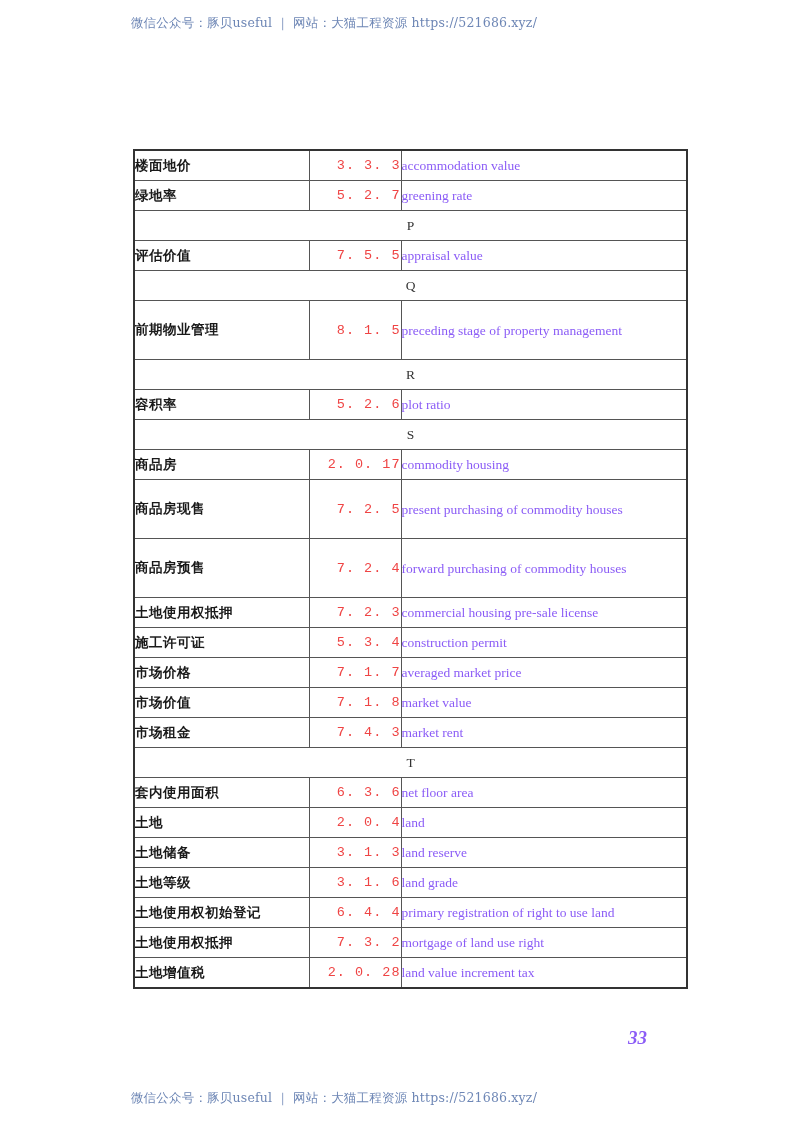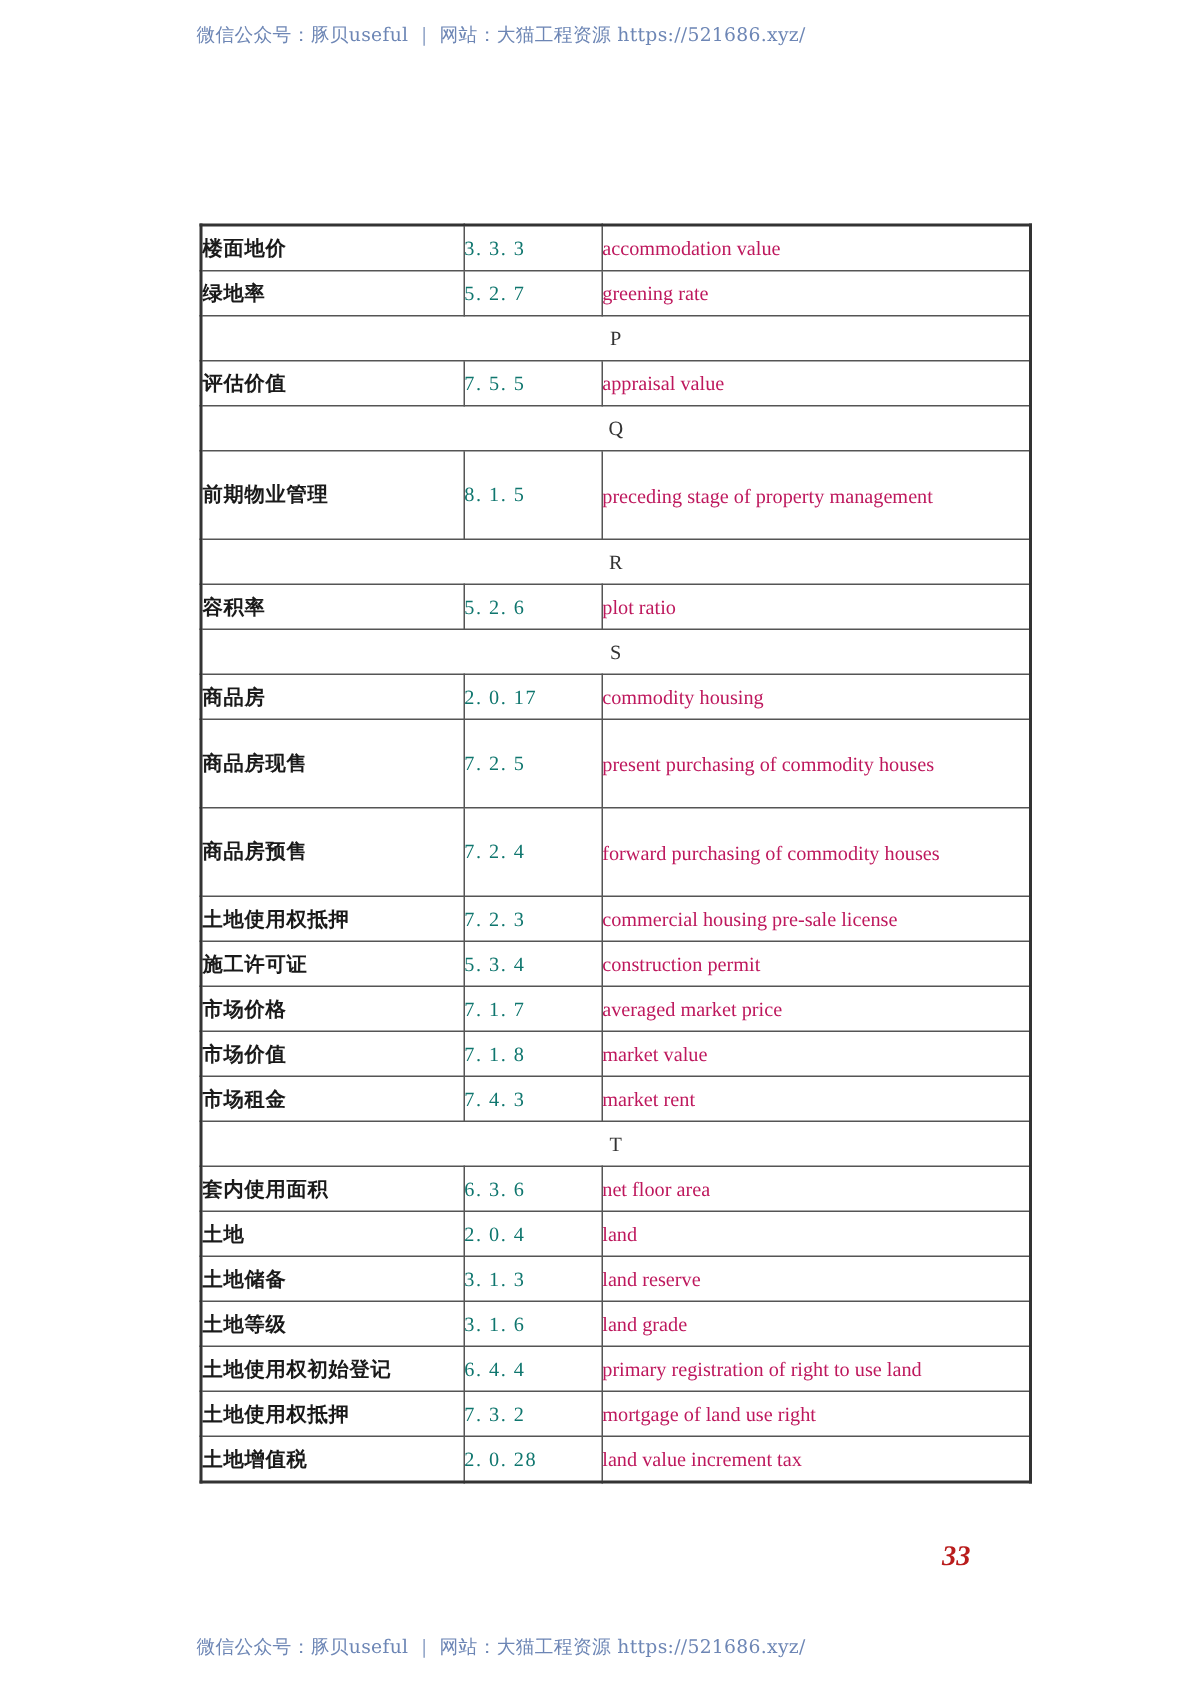--- a/index.html
+++ b/index.html
@@ -8,27 +8,27 @@
   .watermark { position: absolute; left: 0; width: 668px; text-align: center;
                font-size: 12.5px; color: #6d86b5; font-family: "DejaVu Serif", serif; letter-spacing: 0.2px; }
   .wm-top { top: 15px; }
   .wm-bottom { top: 1090px; }
   table.glossary { position: absolute; left: 133px; top: 110px; width: 553px;
                    border-collapse: collapse; border: 2px solid #333; table-layout: fixed; margin-top: 39px; }
   table.glossary td { border: 1px solid #555; padding: 0; height: 29px;
                       font-size: 13.5px; vertical-align: middle; }
   col.c1 { width: 175px; } col.c2 { width: 92px; } col.c3 { width: 286px; }
   td.zh { padding-left: 21px; font-weight: bold; color: #1a1a1a; letter-spacing: 0.5px; font-family: "DejaVu Sans", sans-serif; font-size: 13px; }
-  td.num { text-align: left; color: #0f766e; font-family: Liberation Serif, serif; font-size: 13.5px; letter-spacing: 1px; }
-  td.en { padding-left: 26px; padding-right: 8px; font-family: "Liberation Serif", serif; color: #be185d; font-size: 13.5px; }
+  td.num { text-align: right; color: #ef4444; font-family: Liberation Mono, monospace; font-size: 13.5px; letter-spacing: 1px; }
+  td.en { padding-left: 26px; padding-right: 8px; font-family: "Liberation Serif", serif; color: #8b5cf6; font-size: 13.5px; }
   td.en.wrap { height: 58px; line-height: 27px; text-indent: 0; }
   td.letter { text-align: center; font-family: "Liberation Serif", serif; color: #333; font-size: 14px; }
   td.last { height: 37px; }
   .page-num { position: absolute; left: 628px; top: 1027px; font-size: 19px; font-style: italic;
-              font-weight: bold; font-family: "Liberation Serif", serif; color: #b91c1c; }
+              font-weight: bold; font-family: "Liberation Serif", serif; color: #8b5cf6; }
 </style>
 </head>
 <body>
 
 <div class="watermark wm-top">微信公众号：豚贝useful ｜ 网站：大猫工程资源 https://521686.xyz/</div>
 
 <table class="glossary">
   <colgroup>
       <col class="c1">
       <col class="c2">

